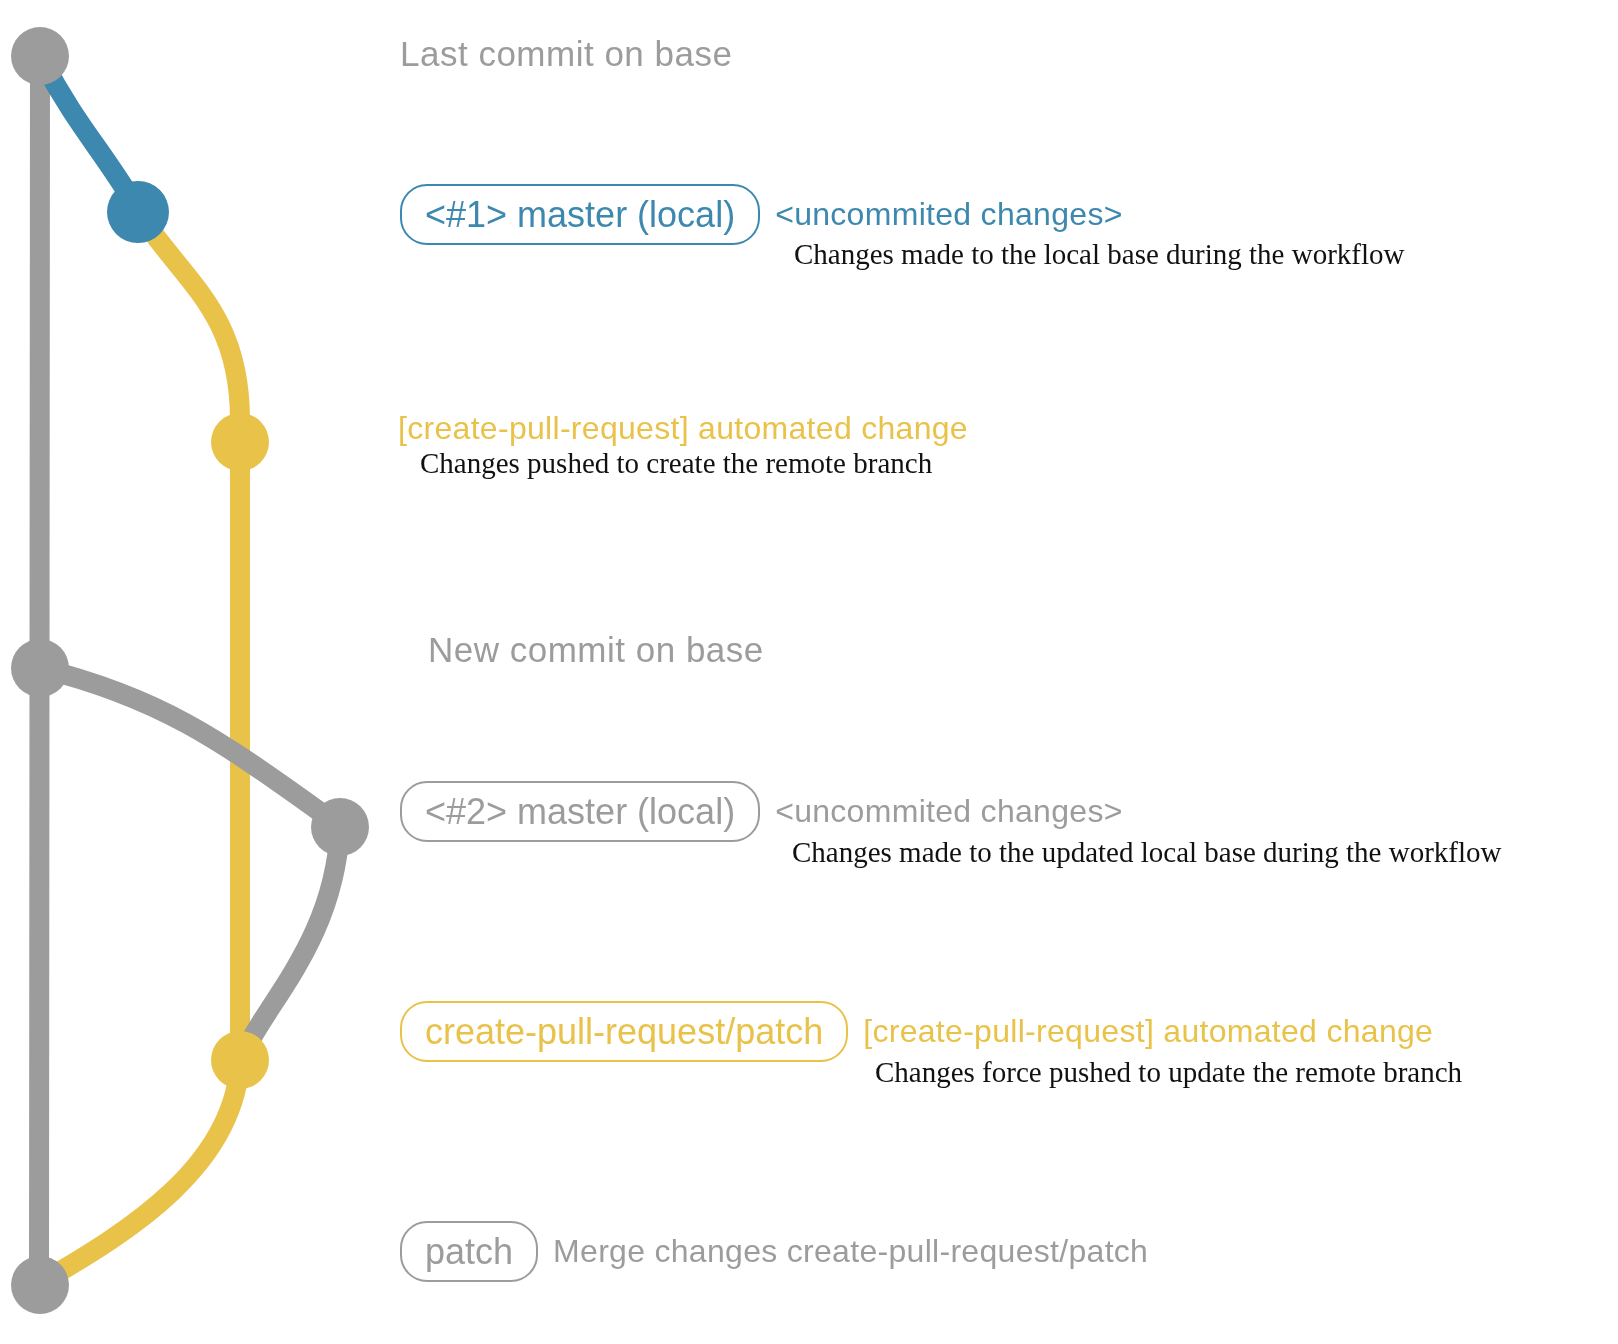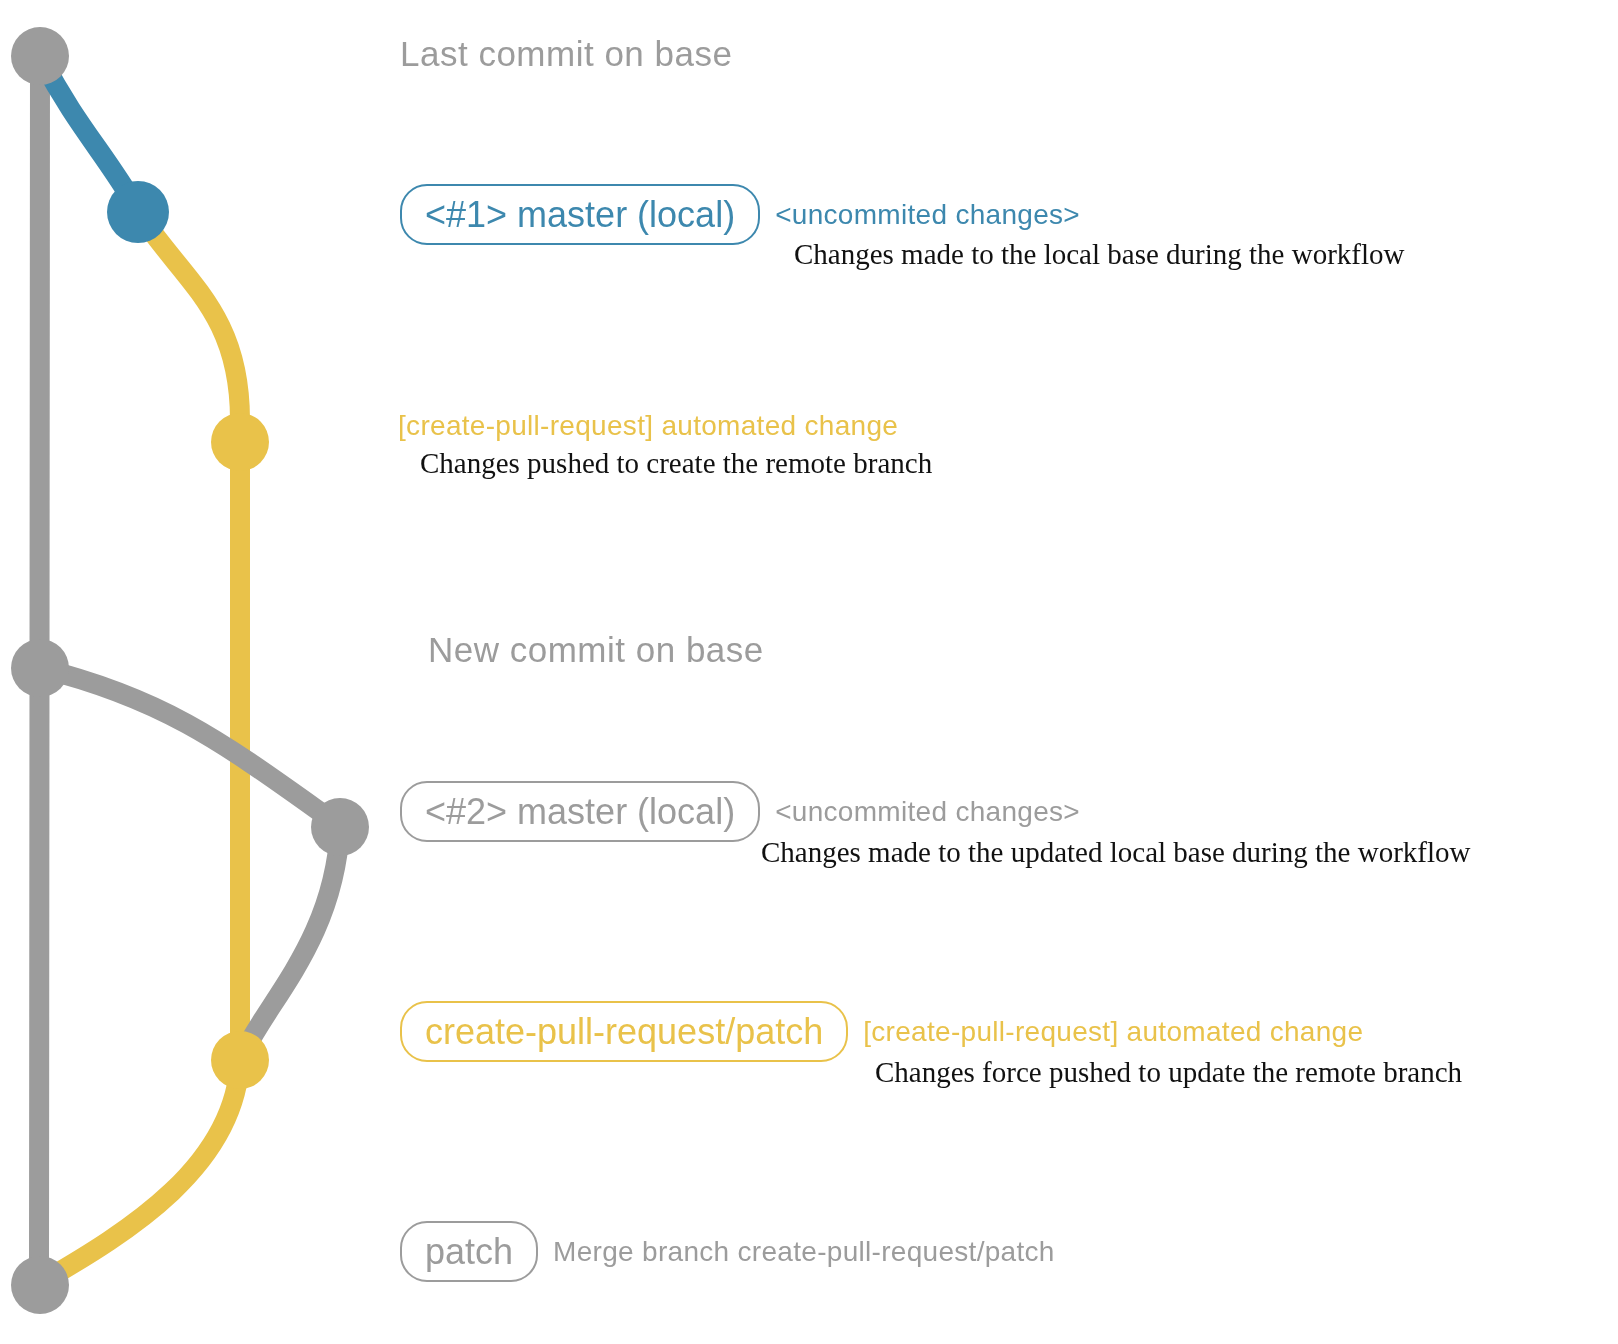--- a/index.html
+++ b/index.html
@@ -30,21 +30,21 @@
   .biglabel{font-size:35px;color:#9c9c9c;letter-spacing:.5px;}
   .tag{
     display:inline-block;
     border:2.5px solid;
     border-radius:27px;
     padding:6px 23px;
     font-size:36px;
     line-height:1.25;
     background:#ffffff;
   }
-  .msg{font-size:28px;letter-spacing:.3px;}
+  .msg{font-size:32px;letter-spacing:.3px;}
   .c-blue{color:#3d88ae;border-color:#3d88ae;}
   .c-gray{color:#9c9c9c;border-color:#9c9c9c;}
   .c-yellow{color:#e9c24a;border-color:#e9c24a;}
   .desc{
     position:absolute;
     font-family:"Liberation Serif", serif;
     font-size:29px;
     color:#111111;
     white-space:nowrap;
   }
@@ -91,26 +91,26 @@
   <div class="desc" style="left:420px;top:447px;">Changes pushed to create the remote branch</div>
 
   <div class="ann" style="left:400px;top:630px;margin-left:28px;">
     <span class="biglabel">New commit on base</span>
   </div>
 
   <div class="ann" style="left:400px;top:781px;">
     <span class="tag c-gray">&lt;#2&gt; master (local)</span>
     <span class="msg c-gray">&lt;uncommited changes&gt;</span>
   </div>
-  <div class="desc" style="left:761px;top:836px;">Changes made to the updated local base during the workflow</div>
+  <div class="desc" style="left:792px;top:836px;">Changes made to the updated local base during the workflow</div>
 
   <div class="ann" style="left:400px;top:1001px;">
     <span class="tag c-yellow">create-pull-request/patch</span>
     <span class="msg c-yellow">[create-pull-request] automated change</span>
   </div>
   <div class="desc" style="left:875px;top:1056px;">Changes force pushed to update the remote branch</div>
 
   <div class="ann" style="left:400px;top:1221px;">
     <span class="tag c-gray">patch</span>
-    <span class="msg c-gray">Merge branch create-pull-request/patch</span>
+    <span class="msg c-gray">Merge changes create-pull-request/patch</span>
   </div>
 
 </div>
 
 </body></html>

